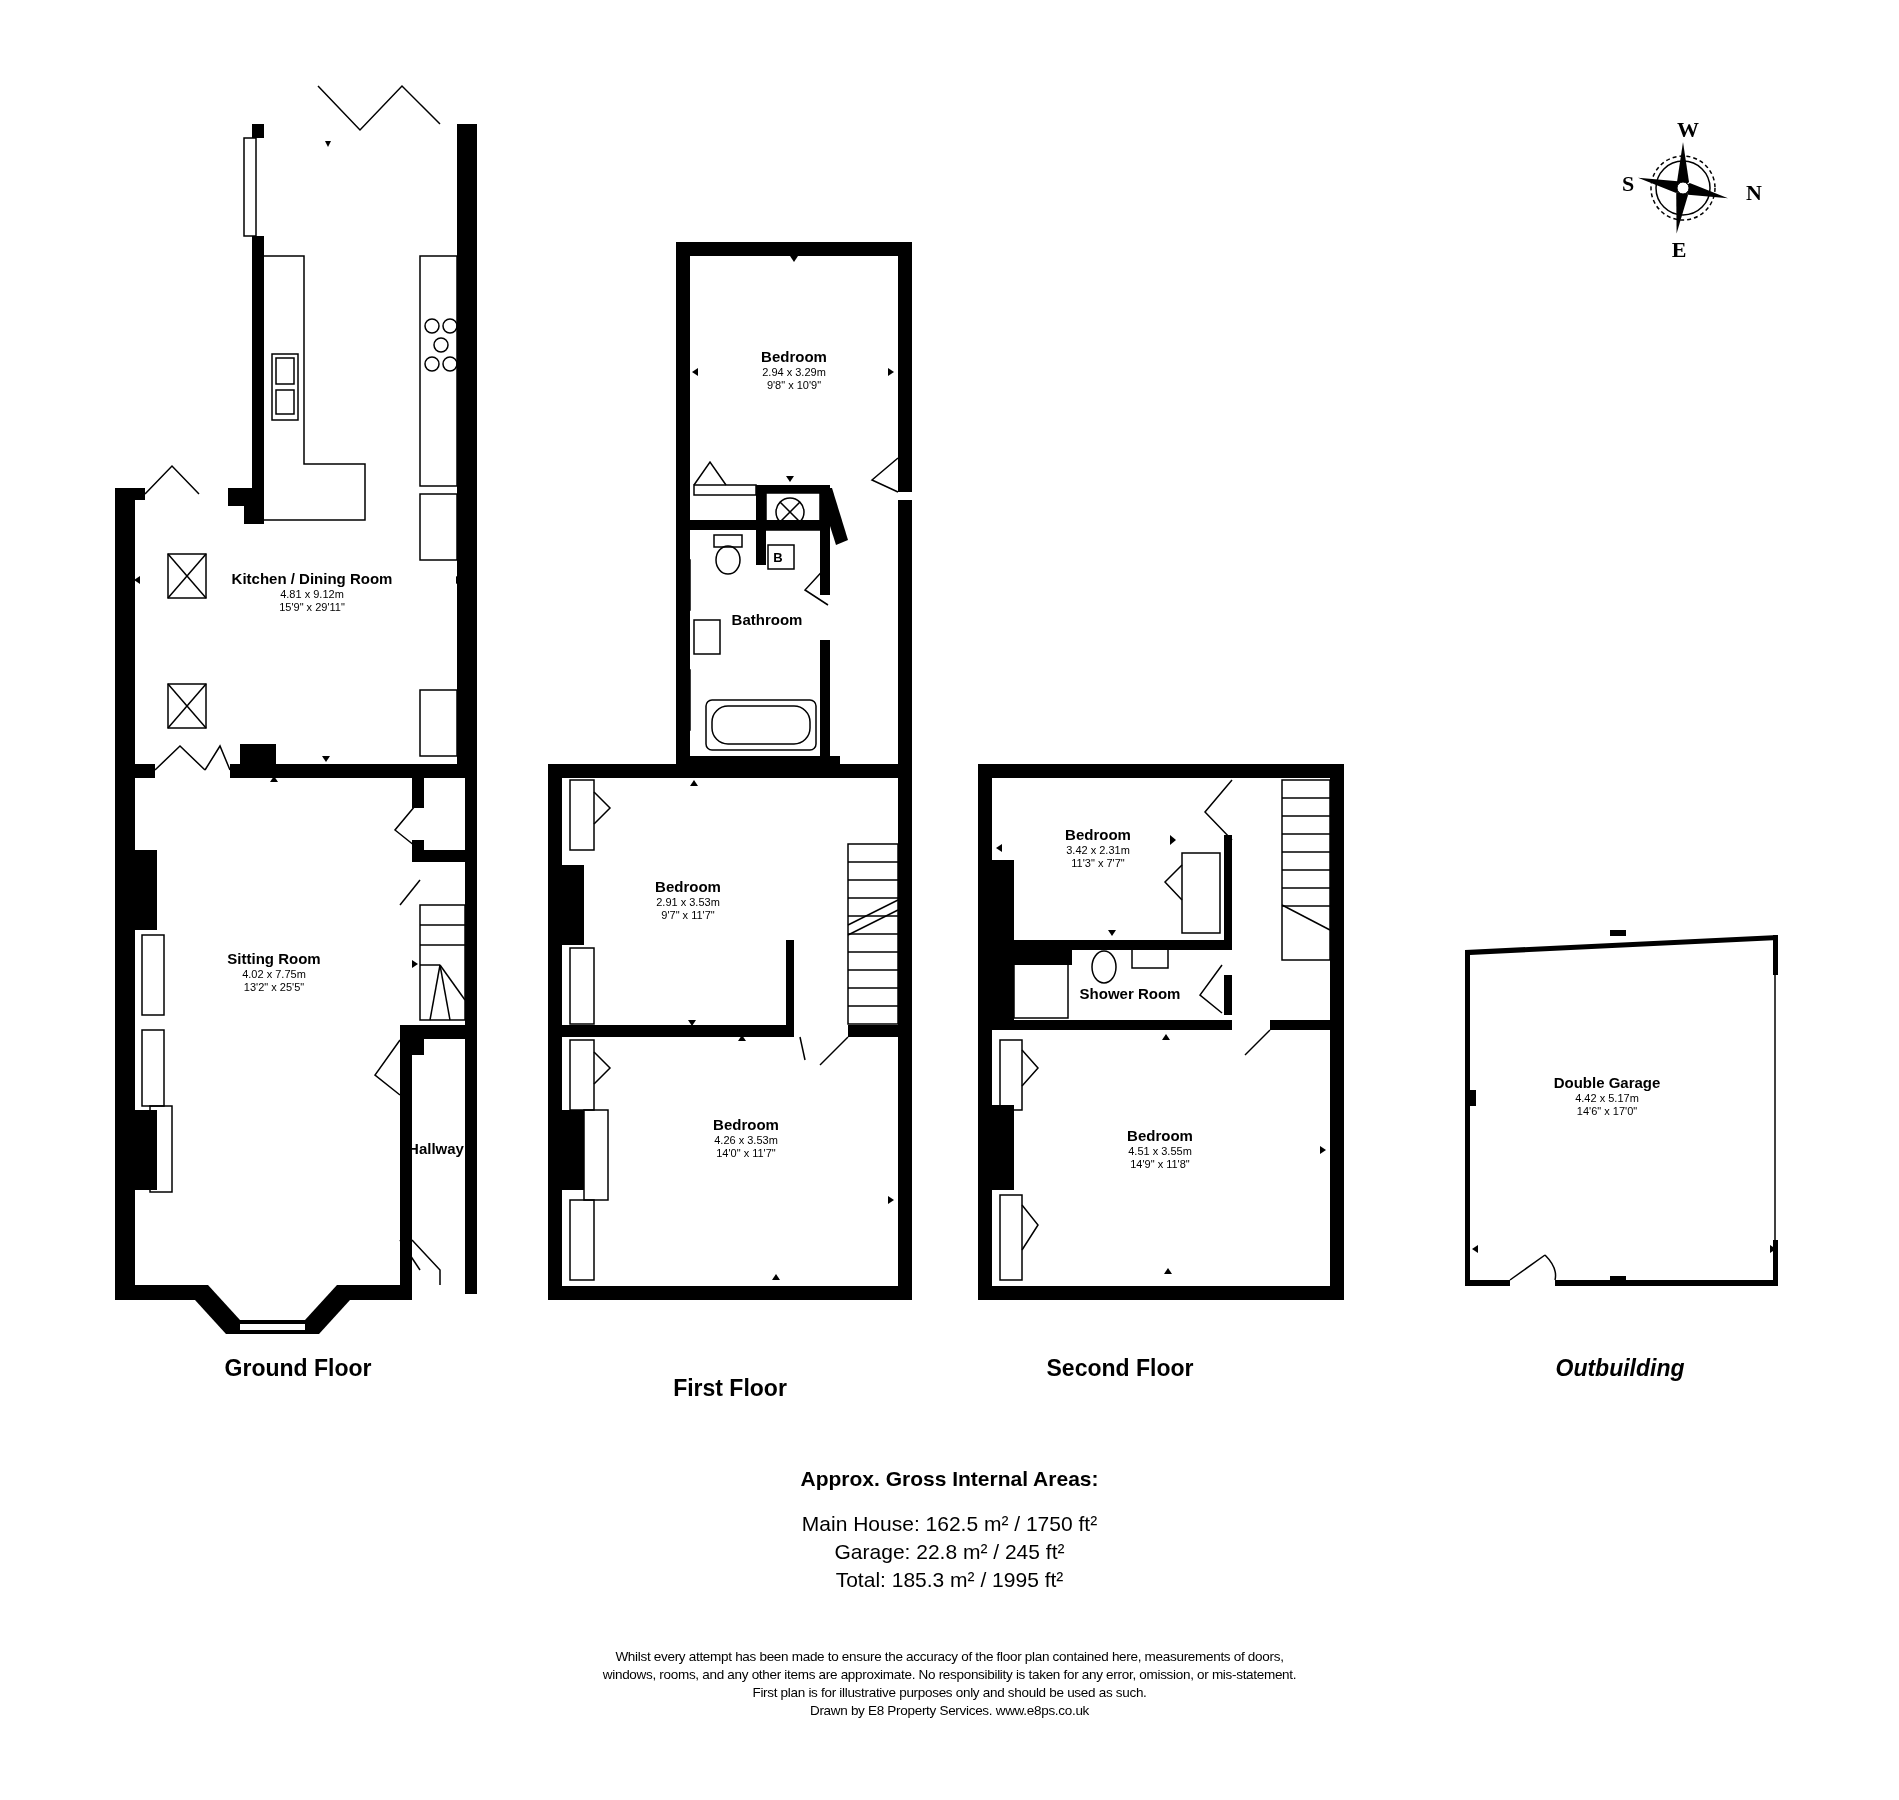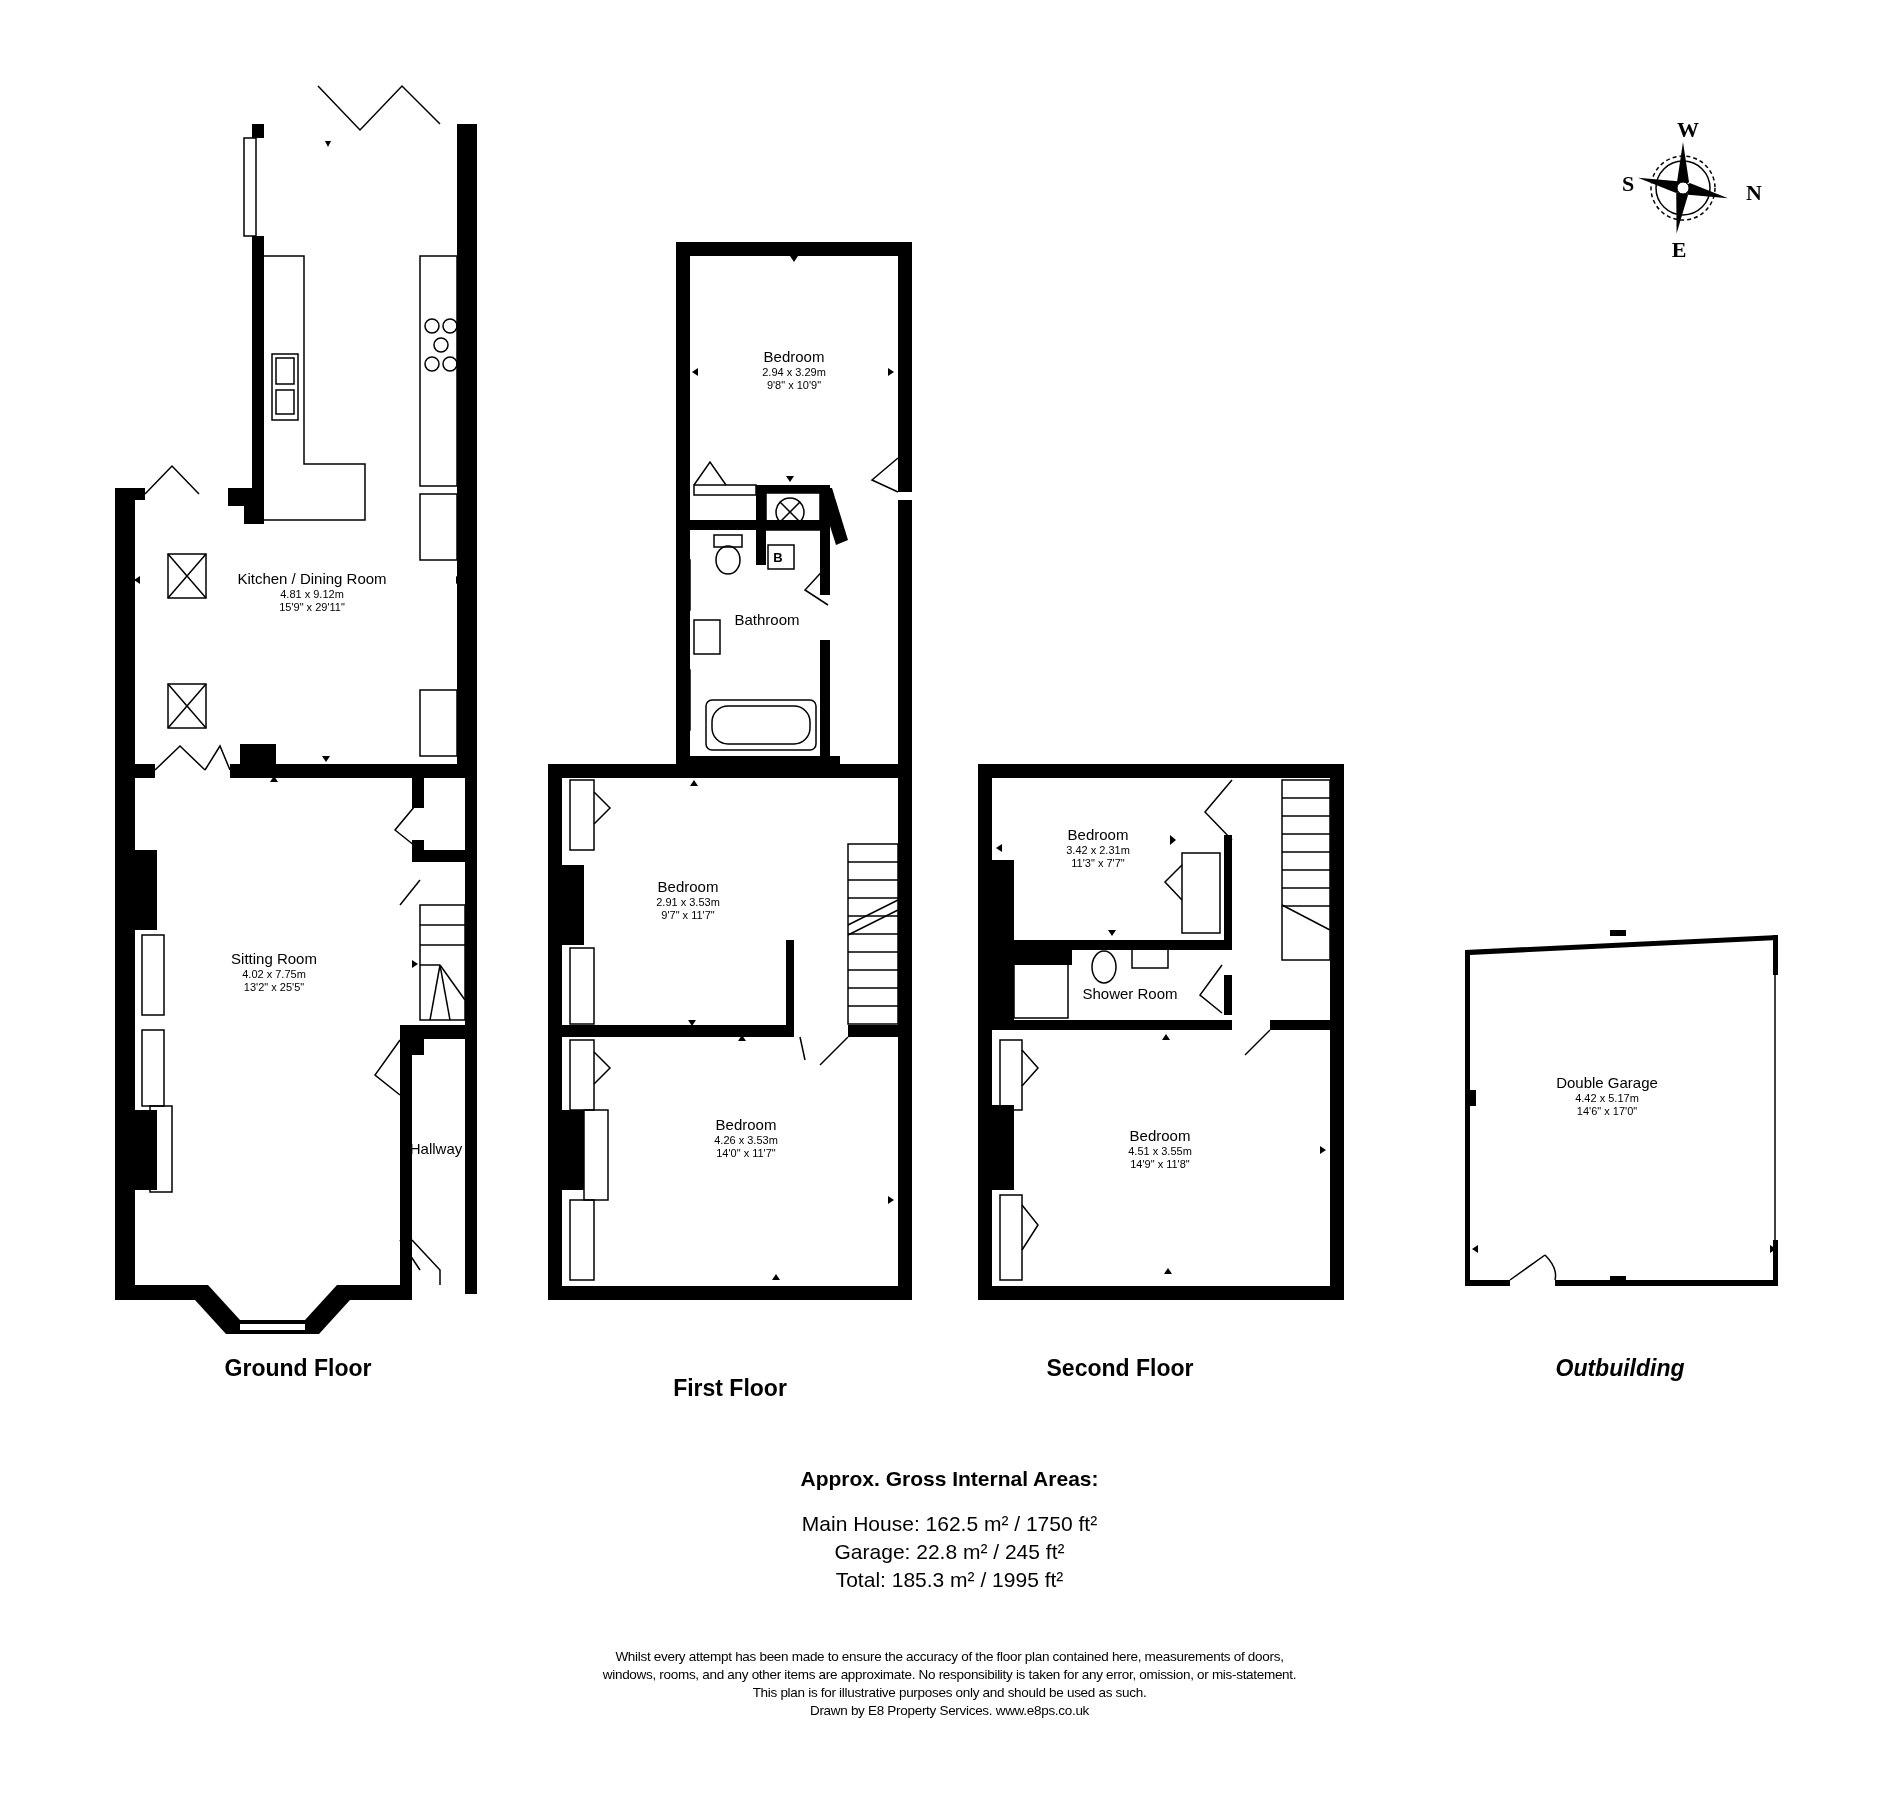--- a/index.html
+++ b/index.html
@@ -1,19 +1,19 @@
 <!DOCTYPE html>
 <html><head>
 <meta charset="utf-8">
 <style>
   html, body { margin: 0; padding: 0; background: #ffffff; }
   body { width: 1899px; height: 1800px; position: relative; overflow: hidden; font-family: "Liberation Sans", sans-serif; color: #000; }
   svg.plan { position: absolute; left: 0; top: 0; }
   .txt { position: absolute; text-align: center; white-space: nowrap; transform: translateX(-50%); line-height: 1.2; }
-  .room-name { font-weight: normal; font-size: 15px; }
+  .room-name { font-weight: bold; font-size: 15px; }
   .room-dim { font-size: 11px; }
   .floor-label { position: absolute; font-weight: bold; font-size: 23px; transform: translateX(-50%); white-space: nowrap; }
   .areas-title { position: absolute; left: 50%; top: 1467px; transform: translateX(-50%); font-weight: bold; font-size: 21px; white-space: nowrap; }
   .areas-lines { position: absolute; left: 50%; top: 1510px; transform: translateX(-50%); text-align: center; font-size: 21px; line-height: 28px; white-space: nowrap; }
   .disclaimer { position: absolute; left: 50%; top: 1648px; transform: translateX(-50%); text-align: center; font-size: 13.5px; line-height: 18px; white-space: nowrap; font-family: "Liberation Sans", sans-serif; letter-spacing: -0.3px; }
   .compass-letter { position: absolute; font-family: "Liberation Serif", serif; font-weight: bold; font-size: 22px; transform: translate(-50%, -50%); }
 </style>
 </head>
 <body>
 
@@ -365,15 +365,15 @@
 <div class="areas-title">Approx. Gross Internal Areas:</div>
 <div class="areas-lines">
   <div>Main House: 162.5 m² / 1750 ft²</div>
   <div>Garage: 22.8 m² / 245 ft²</div>
   <div>Total: 185.3 m² / 1995 ft²</div>
 </div>
 
 <div class="disclaimer">
   <div>Whilst every attempt has been made to ensure the accuracy of the floor plan contained here, measurements of doors,</div>
   <div>windows, rooms, and any other items are approximate. No responsibility is taken for any error, omission, or mis-statement.</div>
-  <div>This plan is for illustrative purposes only and should be used as such.</div>
+  <div>First plan is for illustrative purposes only and should be used as such.</div>
   <div>Drawn by E8 Property Services. www.e8ps.co.uk</div>
 </div>
 
 </body></html>

